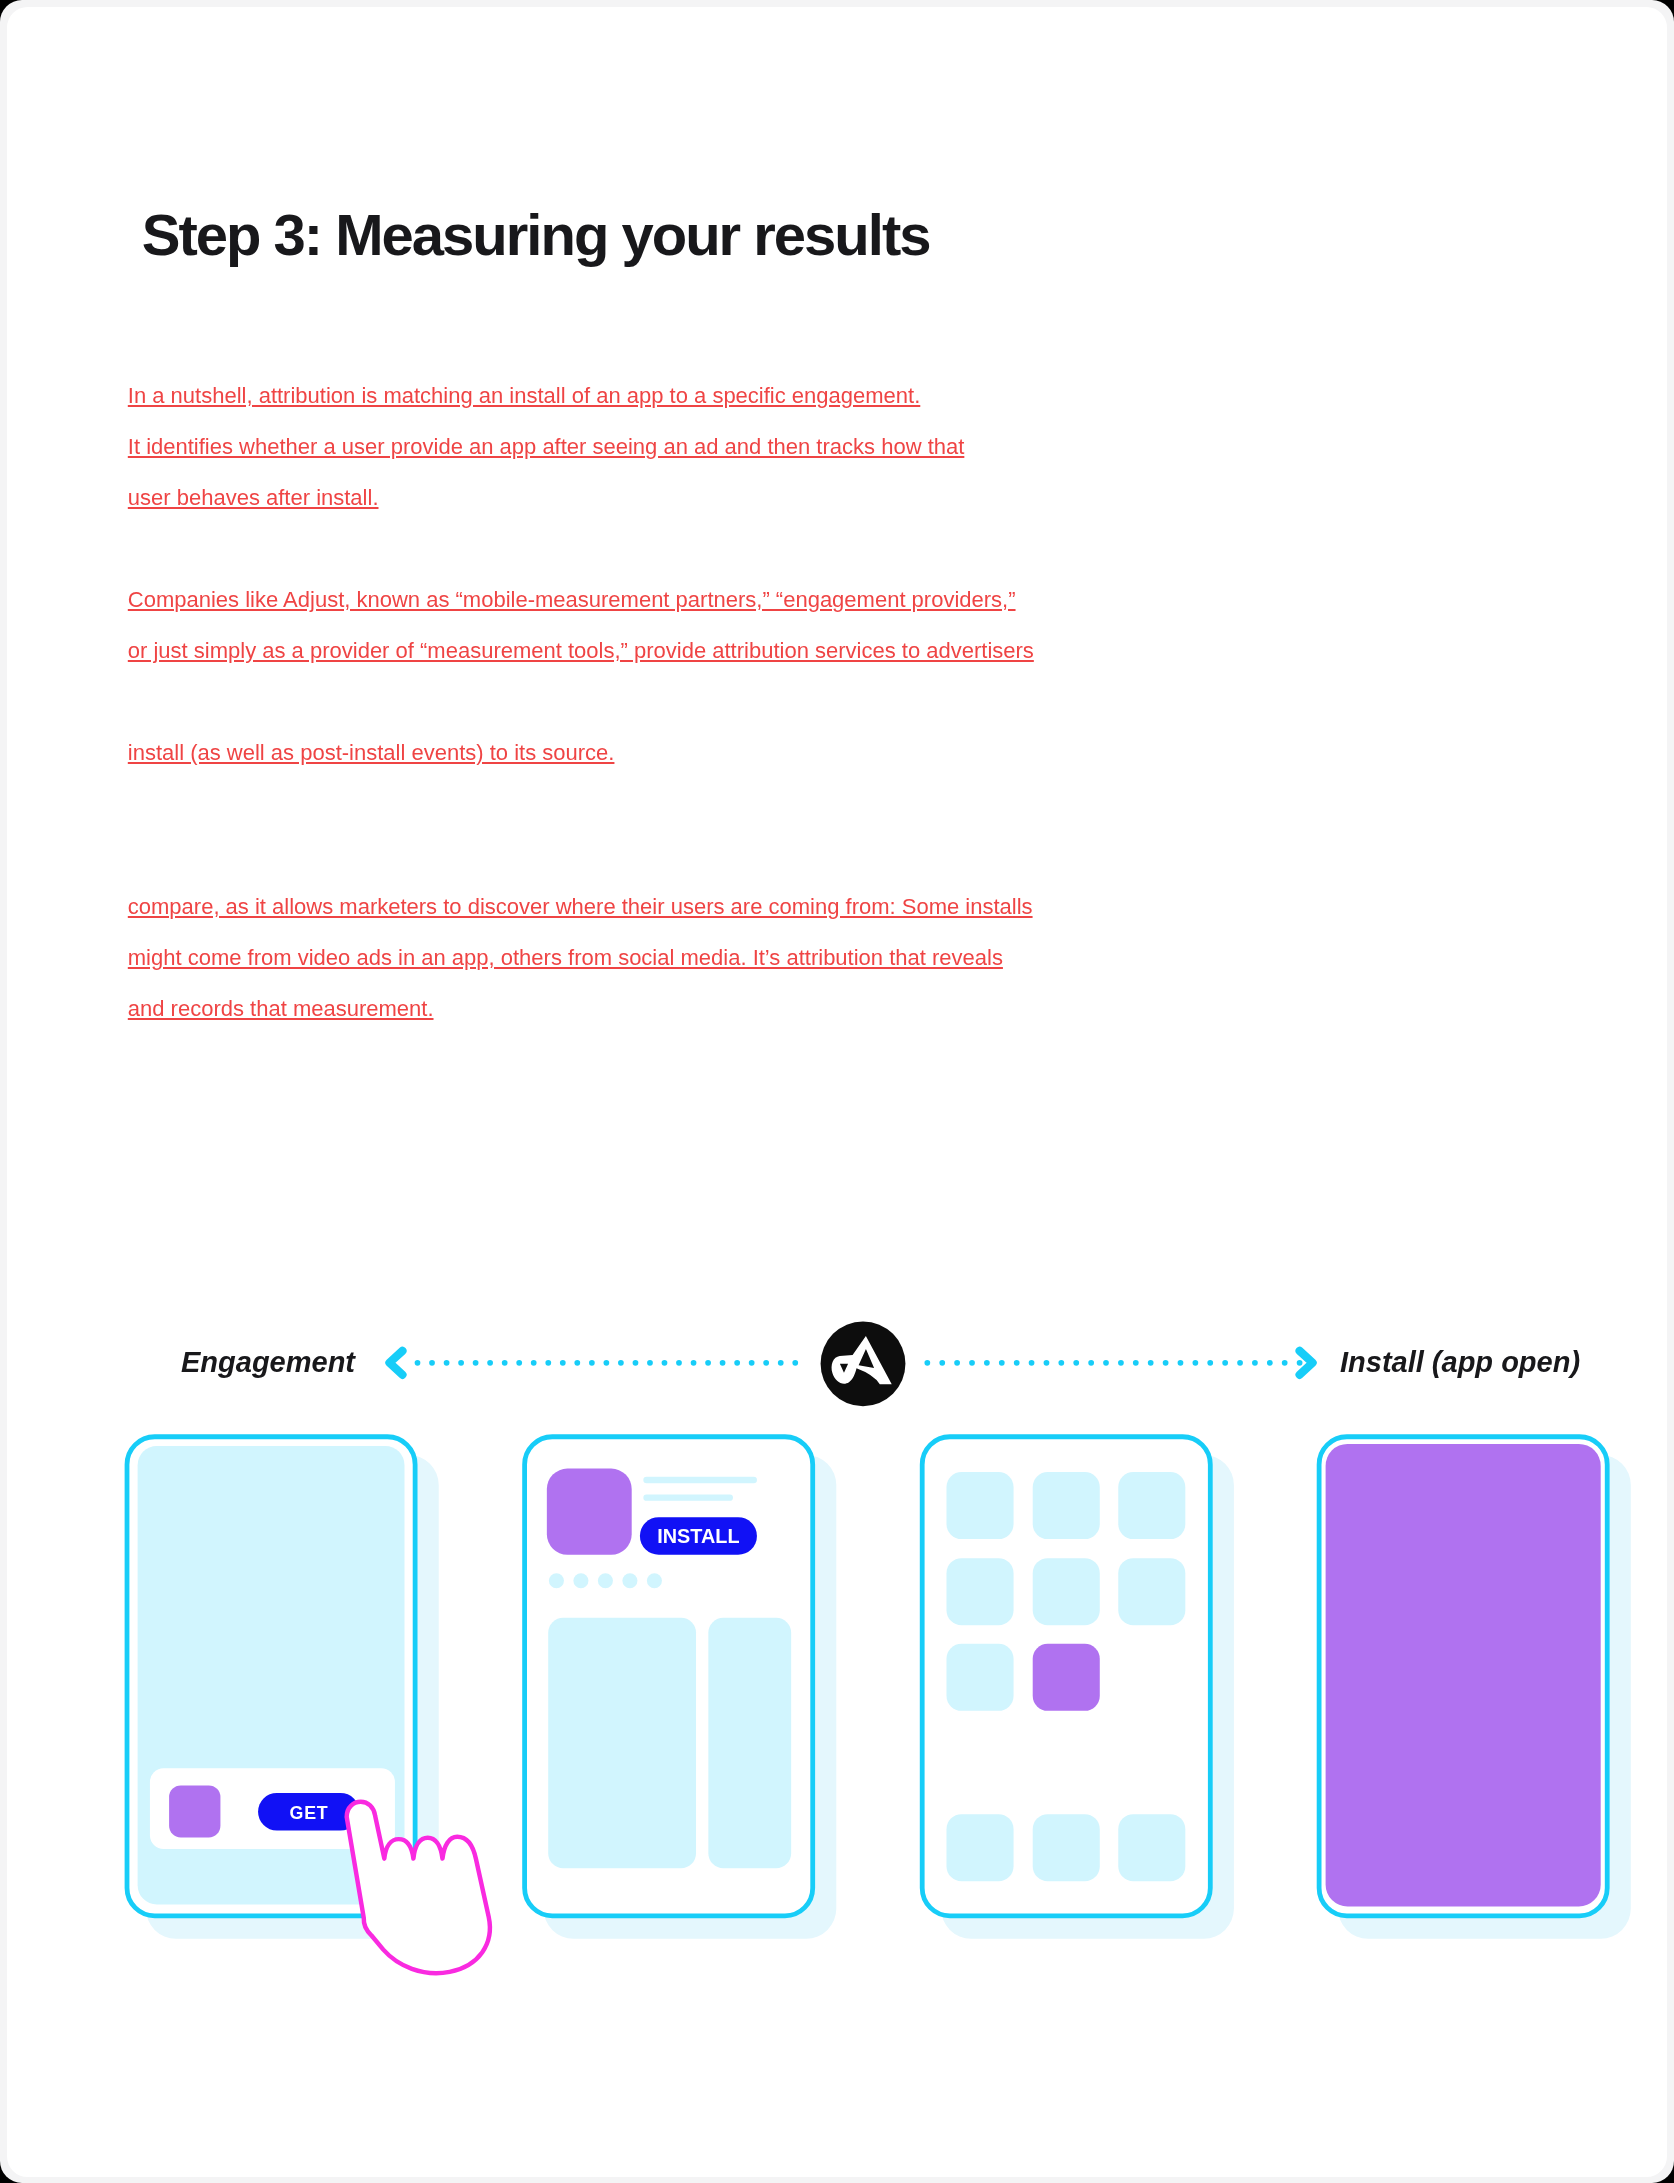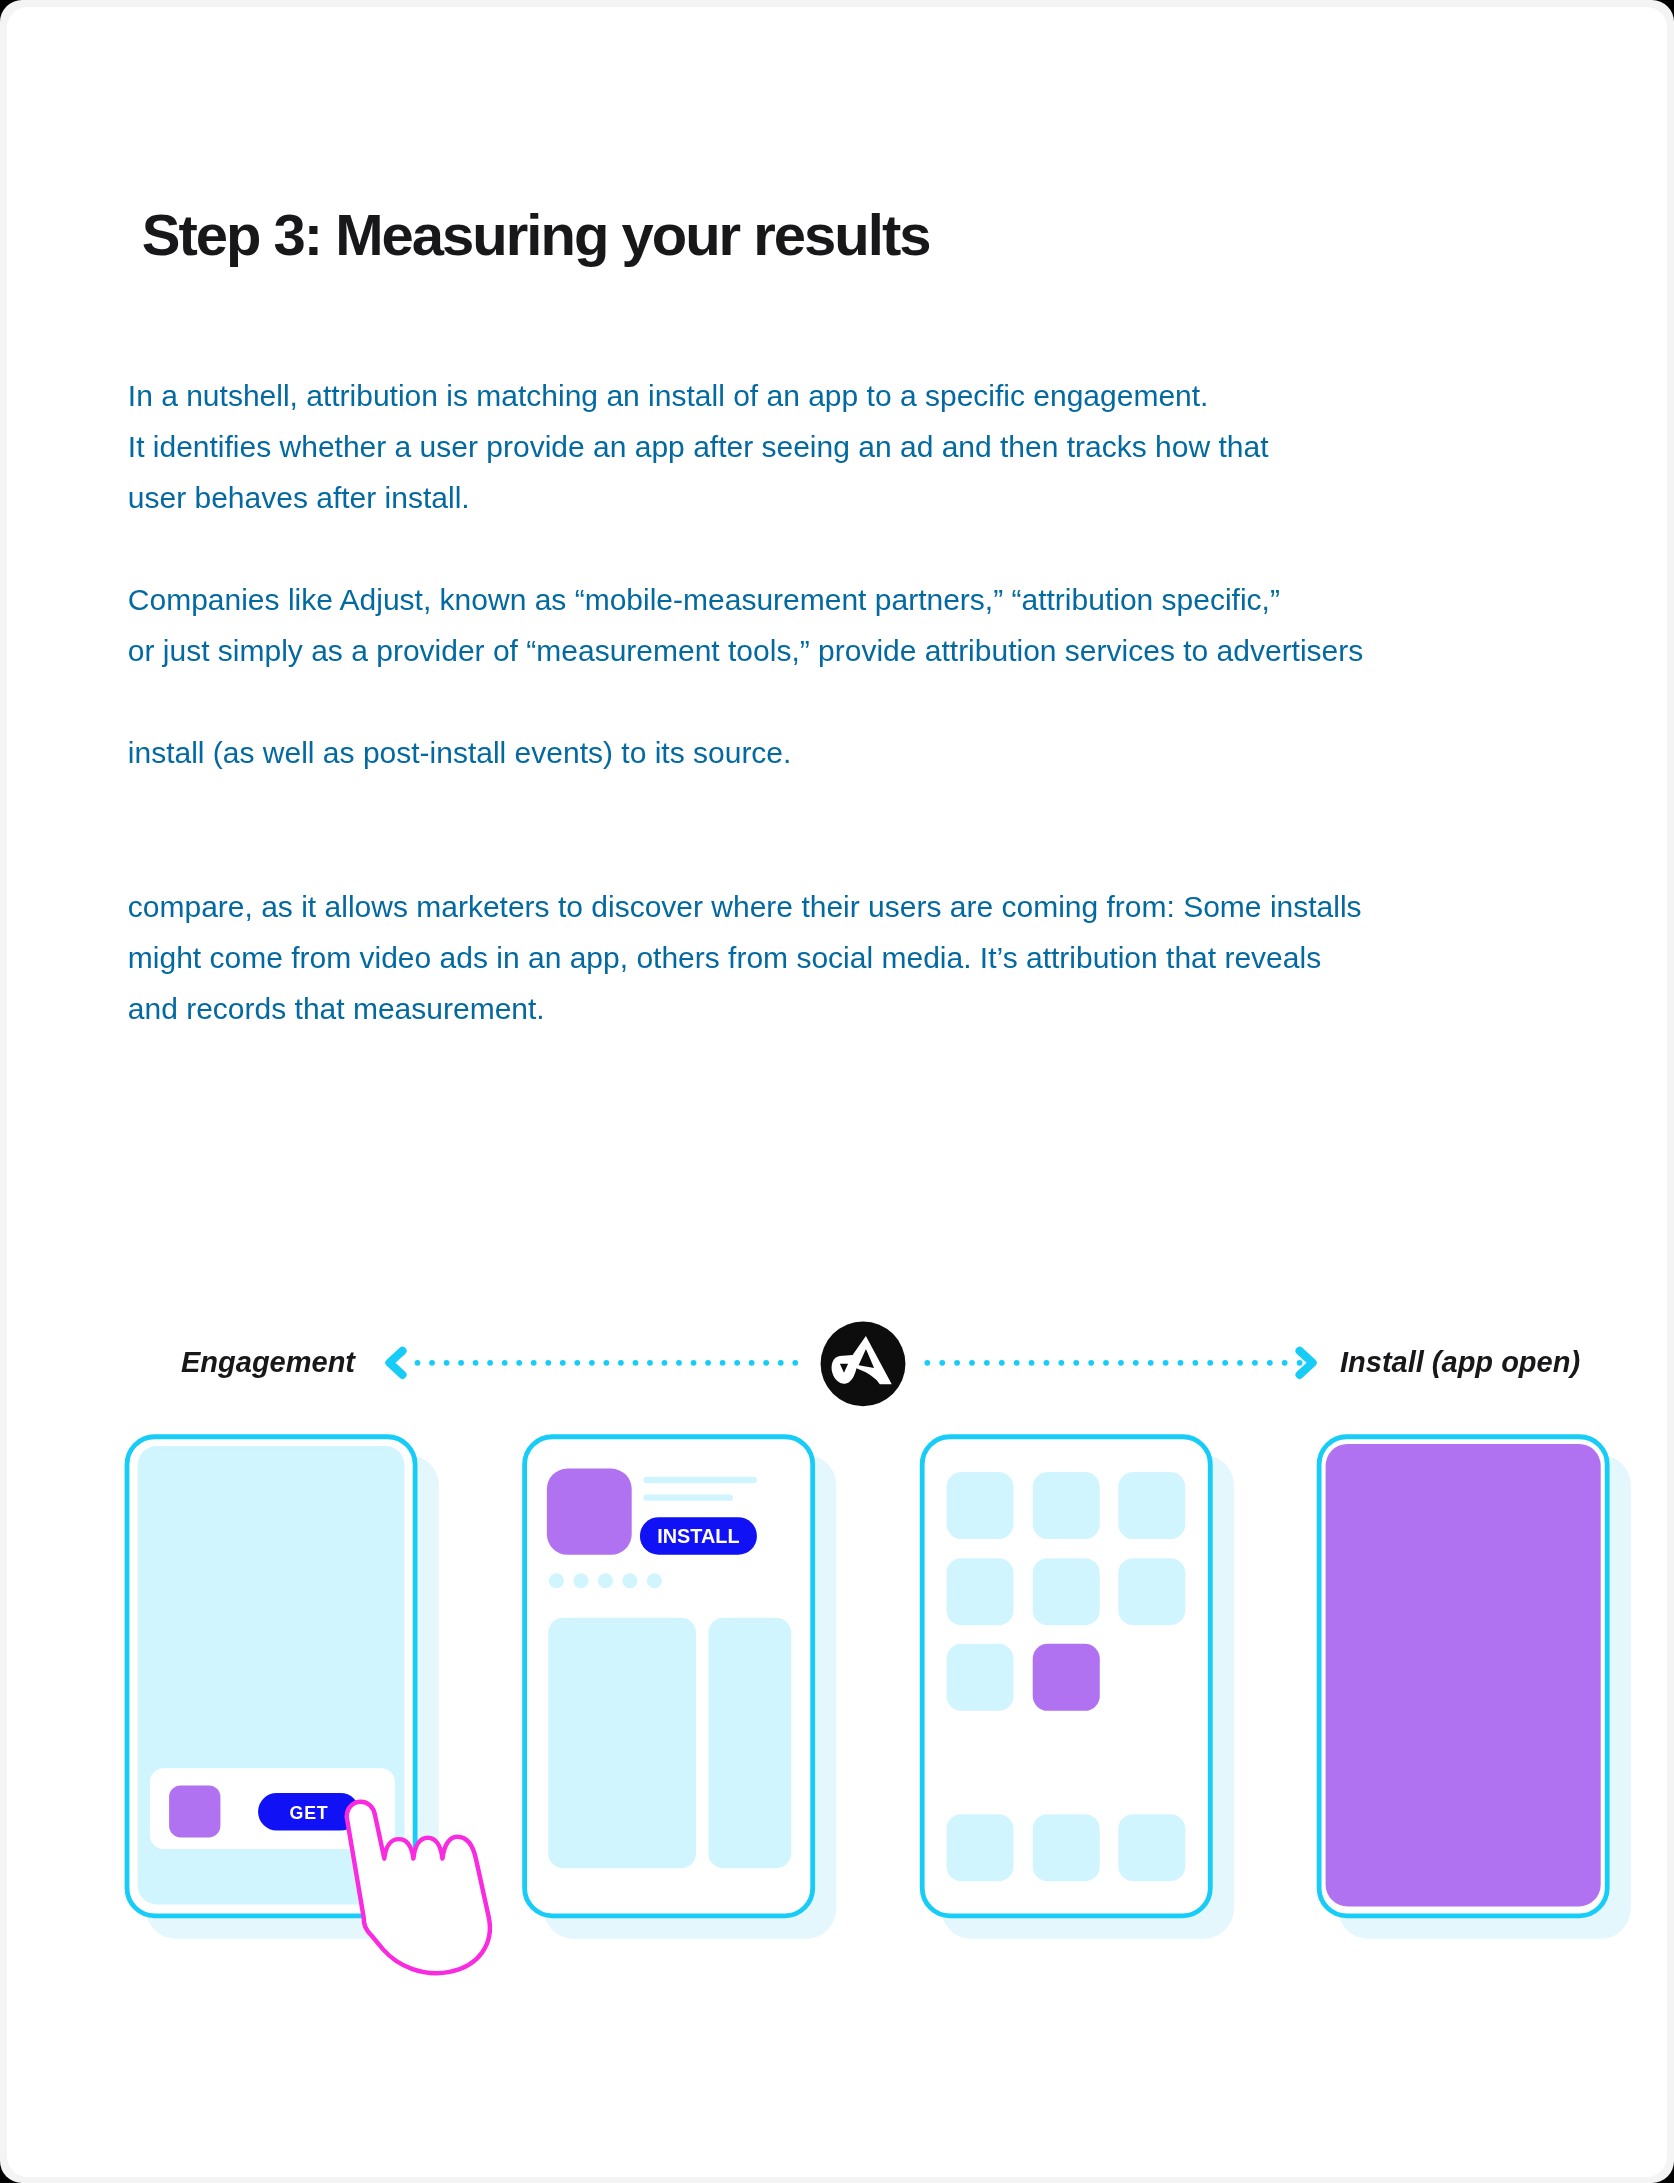--- a/index.html
+++ b/index.html
@@ -1,39 +1,39 @@
 <!DOCTYPE html>
 <html style="font-size:11px"><head>
 <meta charset="utf-8">
 <style>
   html,body{margin:0;padding:0;}
   body{width:1674px;height:2183px;background:#000;font-family:"Liberation Sans",sans-serif;overflow:hidden;}
   #page{position:absolute;left:0;top:0;width:1674px;height:2183px;background:#f4f4f5;border-radius:22px;}
   #card{position:absolute;left:6.8px;top:6.8px;width:1660px;height:2170px;background:#fff;border-radius:20.5px;}
   #title{position:absolute;left:123px;top:0;font-size:58px;font-weight:700;letter-spacing:-2px;color:#18181b;white-space:nowrap;line-height:51px;}
-  .para{position:absolute;left:121px;font-size:30px;line-height:51px;color:#0369a1;white-space:nowrap;}
+  .para{position:absolute;left:121px;font-size:22px;line-height:51px;color:#ef4444;white-space:nowrap;text-decoration:underline;}
   #diagram{position:absolute;left:0;top:0;width:1674px;height:2183px;}
   .dlabel{position:absolute;font-size:29px;font-weight:700;color:#18181b;white-space:nowrap;letter-spacing:0px;line-height:29px;font-style:italic;}
 </style>
 </head>
 <body>
 
 <div id="page">
   <div id="card">
 
     <div id="title" style="top:202px;margin-left:12px;">Step 3: Measuring your results</div>
 
     <div class="para" style="top:363px;">
       <span>In a nutshell, attribution is matching an install of an app to a specific engagement.</span><br>
       <span>It identifies whether a user provide an app after seeing an ad and then tracks how that</span><br>
       <span>user behaves after install.</span>
     </div>
 
     <div class="para" style="top:567px;">
-      <span>Companies like Adjust, known as “mobile-measurement partners,” “attribution specific,”</span><br>
+      <span>Companies like Adjust, known as “mobile-measurement partners,” “engagement providers,”</span><br>
       <span>or just simply as a provider of “measurement tools,” provide attribution services to advertisers</span><br>
       <br>
       <span>install (as well as post-install events) to its source.</span>
     </div>
 
     <div class="para" style="top:823px;">
       <br>
       <span>compare, as it allows marketers to discover where their users are coming from: Some installs</span><br>
       <span>might come from video ads in an app, others from social media. It’s attribution that reveals</span><br>
       <span>and records that measurement.</span>

